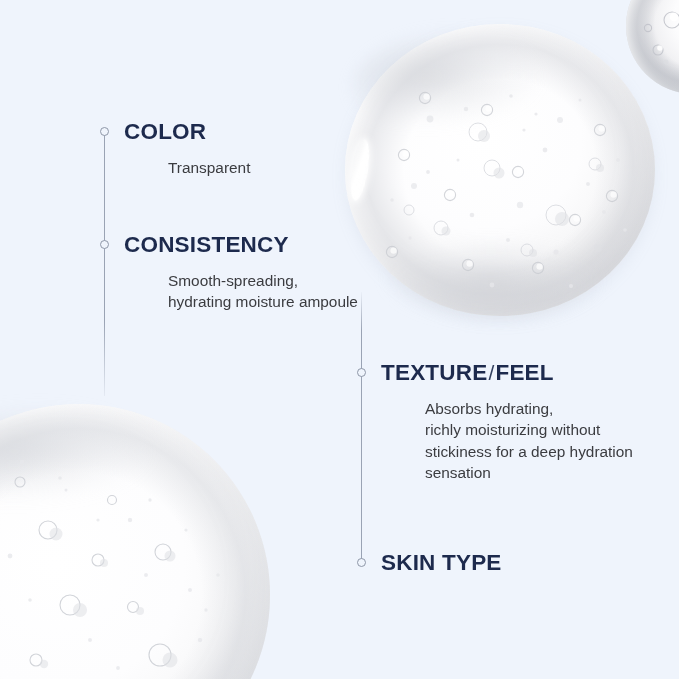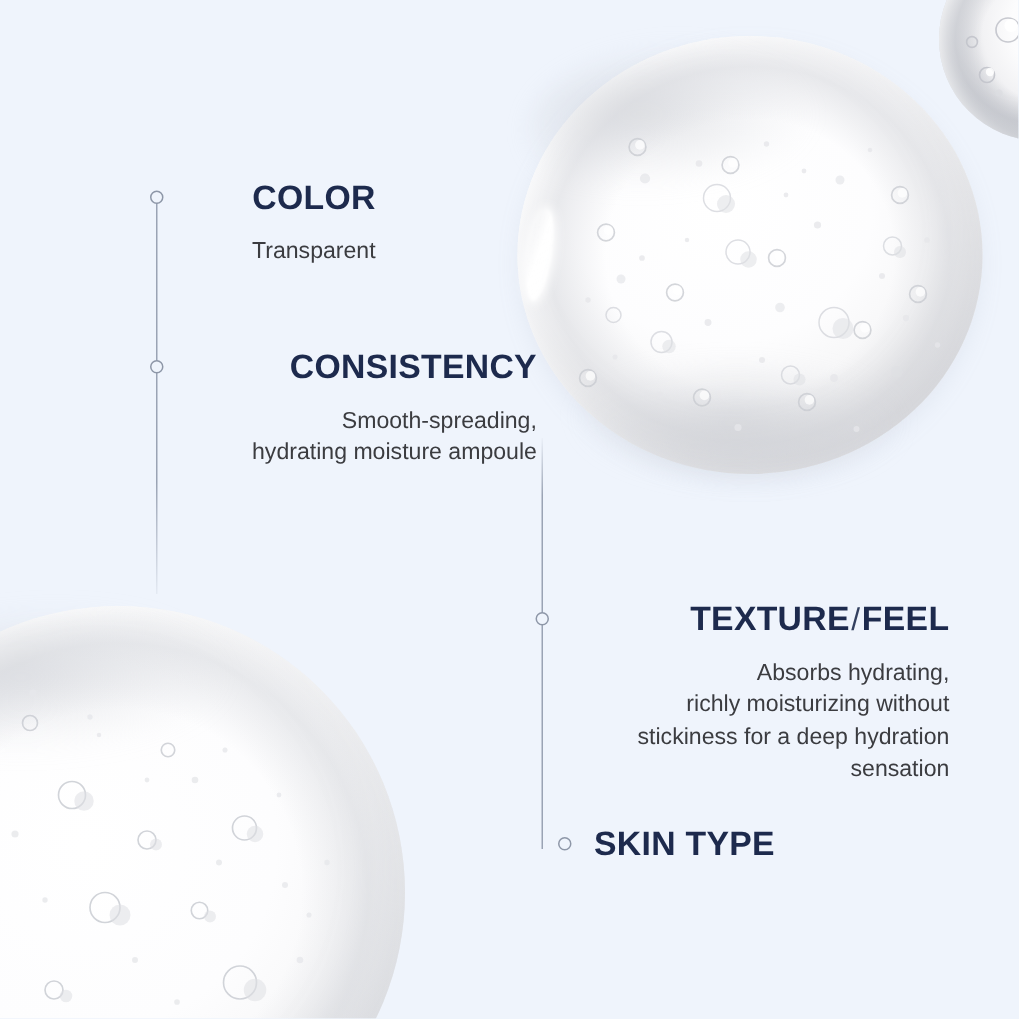--- a/index.html
+++ b/index.html
@@ -13,21 +13,20 @@
     background: #eef4fc;
     font-family: "Liberation Sans", sans-serif;
     -webkit-font-smoothing: antialiased;
   }
   #stage {
     position: relative;
     width: 679px;
     height: 679px;
     background: #eff4fc;
     overflow: hidden;
-    text-align: right;
   }
 
   
   .droplet {
     position: absolute;
     border-radius: 50%;
     pointer-events: none;
   }
   
   #droplet-main {
@@ -209,24 +208,24 @@
     white-space: pre-line;
     margin-left: 44px;
   }
 
   #entry-color   { left: 124px; top: 121px; }
   #entry-color .marker   { left: -24px; top: 6px; }
 
   #entry-consistency { left: 124px; top: 234px; }
   #entry-consistency .marker { left: -24px; top: 6px; }
 
-  #entry-texture { left: 381px; top: 402px; }
+  #entry-texture { left: 381px; top: 362px; }
   #entry-texture .marker { left: -24px; top: 6px; }
 
-  #entry-skin { left: 396px; top: 552px; }
+  #entry-skin { left: 381px; top: 552px; }
   #entry-skin .marker { left: -24px; top: 6px; }
 </style>
 </head>
 <body>
 
 <div id="stage">
 
   <div class="droplet" id="droplet-main"></div>
   <div id="droplet-main-shadowtop"></div>
   <div id="droplet-main-shadowbot"></div>

